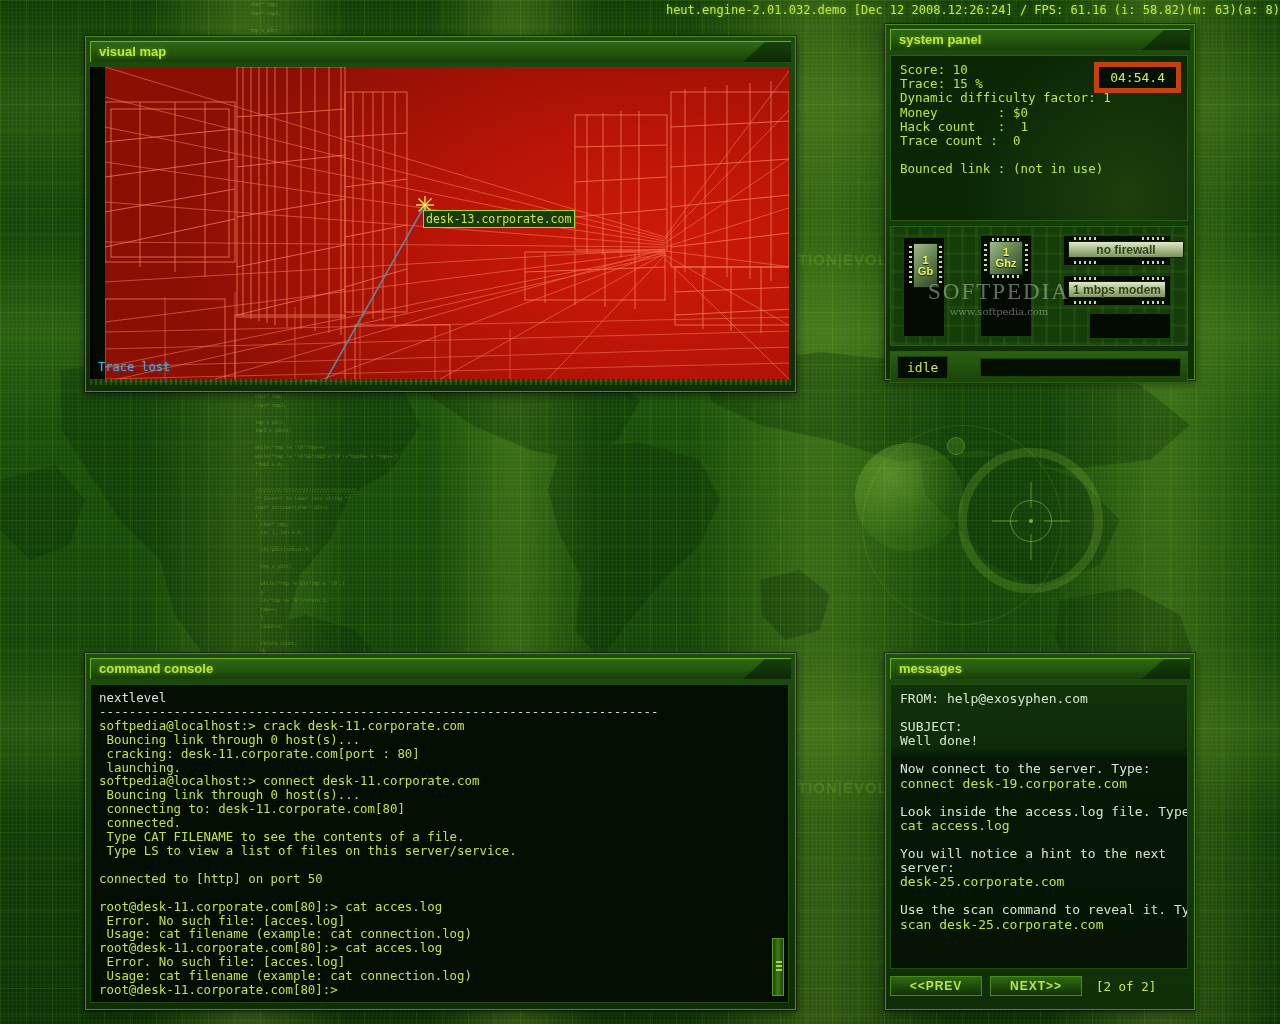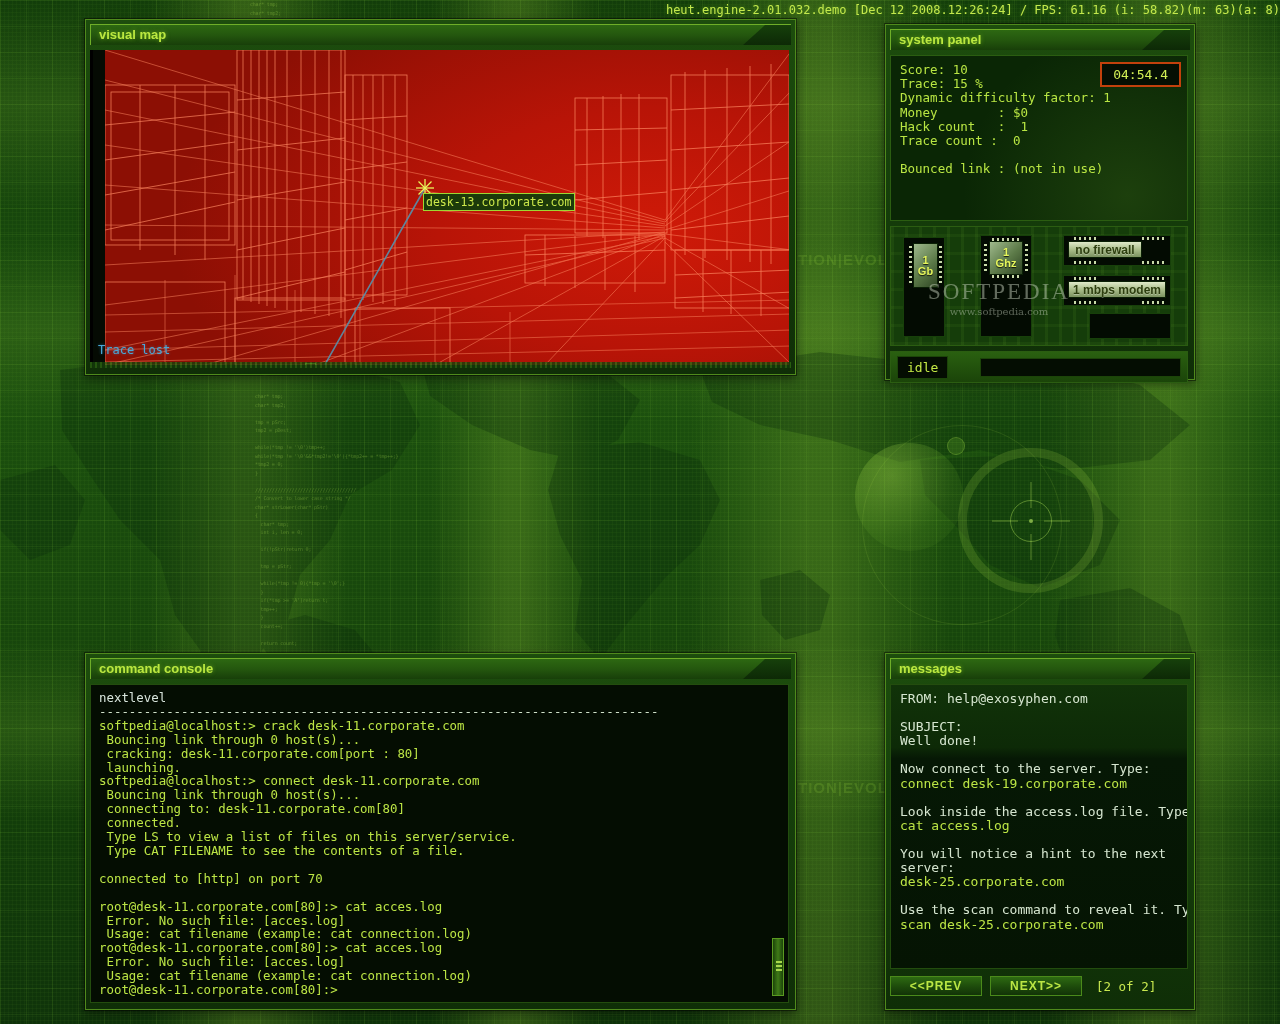--- a/index.html
+++ b/index.html
@@ -101,21 +101,21 @@
     display: block; padding: 2px 0 0 8px;
     font-family: "Liberation Sans", sans-serif;
     font-weight: bold; font-size: 13px;
     color: #bbe840;
     text-shadow: 0 0 4px rgba(160,230,40,0.5);
     letter-spacing: 0px;
   }
   .panel-body { position: relative; }
 
   
-  #visual-map { left: 85px; top: 19px; width: 711px; height: 356px; }
+  #visual-map { left: 85px; top: 36px; width: 711px; height: 356px; }
   #visual-map .panel-shell { width: 711px; height: 356px; }
   #map-inner {
     position: relative; width: 699px; height: 318px; margin-top: 5px;
     background: #050b03; overflow: hidden;
     border-left: 3px solid #000;
   }
   #map-canvas {
     position: absolute; left: 12px; top: 0; width: 687px; height: 315px;
     background: radial-gradient(ellipse 70% 85% at 80% 57%, #cf1a08 0%, #b81407 45%, #8c0f04 100%);
     overflow: hidden;
@@ -171,21 +171,21 @@
   }
   .stat-line {
     position: relative; z-index: 2;
     font-family: "DejaVu Sans Mono", monospace;
     font-size: 12.5px; line-height: 14.2px;
     color: #b9e643; white-space: pre;
   }
   .stat-gap { height: 14px; }
   #timer-box {
     position: absolute; right: 6px; top: 6px; z-index: 3;
-    background: #050f03; border: 2px solid #c2410c;
+    background: #050f03; border: 5px solid #c2410c;
     padding: 3px 11px;
     font-family: "DejaVu Sans Mono", monospace;
     font-size: 13px; color: #d2ef55;
   }
   #hw-area {
     position: relative; margin-top: 5px;
     width: 298px; height: 120px;
     background: #153d0a;
     border: 1px solid #2b5d11;
     overflow: hidden;
@@ -664,21 +664,21 @@
         <div class="chip-pins-v" style="left:93px;top:17px;width:3px;height:28px;"></div>
         <div class="chip-pins-v" style="left:134px;top:17px;width:3px;height:28px;"></div>
         <div class="chip" style="left:98px;top:14px;width:34px;height:34px;white-space:pre;">1
 Ghz</div>
 
         <div class="hw-slot" style="left:172px;top:8px;width:108px;height:31px;"></div>
         <div class="chip-pins-h" style="left:183px;top:10px;width:22px;height:3px;"></div>
         <div class="chip-pins-h" style="left:251px;top:10px;width:22px;height:3px;"></div>
         <div class="chip-pins-h" style="left:183px;top:34px;width:22px;height:3px;"></div>
         <div class="chip-pins-h" style="left:251px;top:34px;width:22px;height:3px;"></div>
-        <div class="hw-bar" style="left:177px;top:14px;width:74px;height:17px;">no firewall</div>
+        <div class="hw-bar" style="left:177px;top:14px;width:116px;height:17px;">no firewall</div>
 
         <div class="hw-slot" style="left:172px;top:48px;width:108px;height:31px;"></div>
         <div class="chip-pins-h" style="left:183px;top:50px;width:22px;height:3px;"></div>
         <div class="chip-pins-h" style="left:251px;top:50px;width:22px;height:3px;"></div>
         <div class="chip-pins-h" style="left:183px;top:74px;width:22px;height:3px;"></div>
         <div class="chip-pins-h" style="left:251px;top:74px;width:22px;height:3px;"></div>
         <div class="hw-bar" style="left:177px;top:54px;width:98px;height:17px;">1 mbps modem</div>
 
         <div class="hw-slot" style="left:198px;top:86px;width:82px;height:26px;"></div>
 
@@ -708,24 +708,24 @@
             <div class="con-line hl">nextlevel</div>
             <div class="con-line rule">---------------------------------------------------------------------------</div>
             <div class="con-line">softpedia@localhost:&gt; crack desk-11.corporate.com</div>
             <div class="con-line"> Bouncing link through 0 host(s)...</div>
             <div class="con-line"> cracking: desk-11.corporate.com[port : 80]</div>
             <div class="con-line"> launching.</div>
             <div class="con-line">softpedia@localhost:&gt; connect desk-11.corporate.com</div>
             <div class="con-line"> Bouncing link through 0 host(s)...</div>
             <div class="con-line"> connecting to: desk-11.corporate.com[80]</div>
             <div class="con-line"> connected.</div>
+            <div class="con-line"> Type CAT FILENAME to see the contents of a file.</div>
             <div class="con-line"> Type LS to view a list of files on this server/service.</div>
-            <div class="con-line"> Type CAT FILENAME to see the contents of a file.</div>
             <div class="con-line">&nbsp;</div>
-            <div class="con-line">connected to [http] on port 70</div>
+            <div class="con-line">connected to [http] on port 50</div>
             <div class="con-line">&nbsp;</div>
             <div class="con-line">root@desk-11.corporate.com[80]:&gt; cat acces.log</div>
             <div class="con-line"> Error. No such file: [acces.log]</div>
             <div class="con-line"> Usage: cat filename (example: cat connection.log)</div>
             <div class="con-line">root@desk-11.corporate.com[80]:&gt; cat acces.log</div>
             <div class="con-line"> Error. No such file: [acces.log]</div>
             <div class="con-line"> Usage: cat filename (example: cat connection.log)</div>
             <div class="con-line">root@desk-11.corporate.com[80]:&gt;</div>
           </div>
         <svg id="cursor-arrow" width="18" height="20" viewBox="0 0 18 20" style="overflow:visible">

